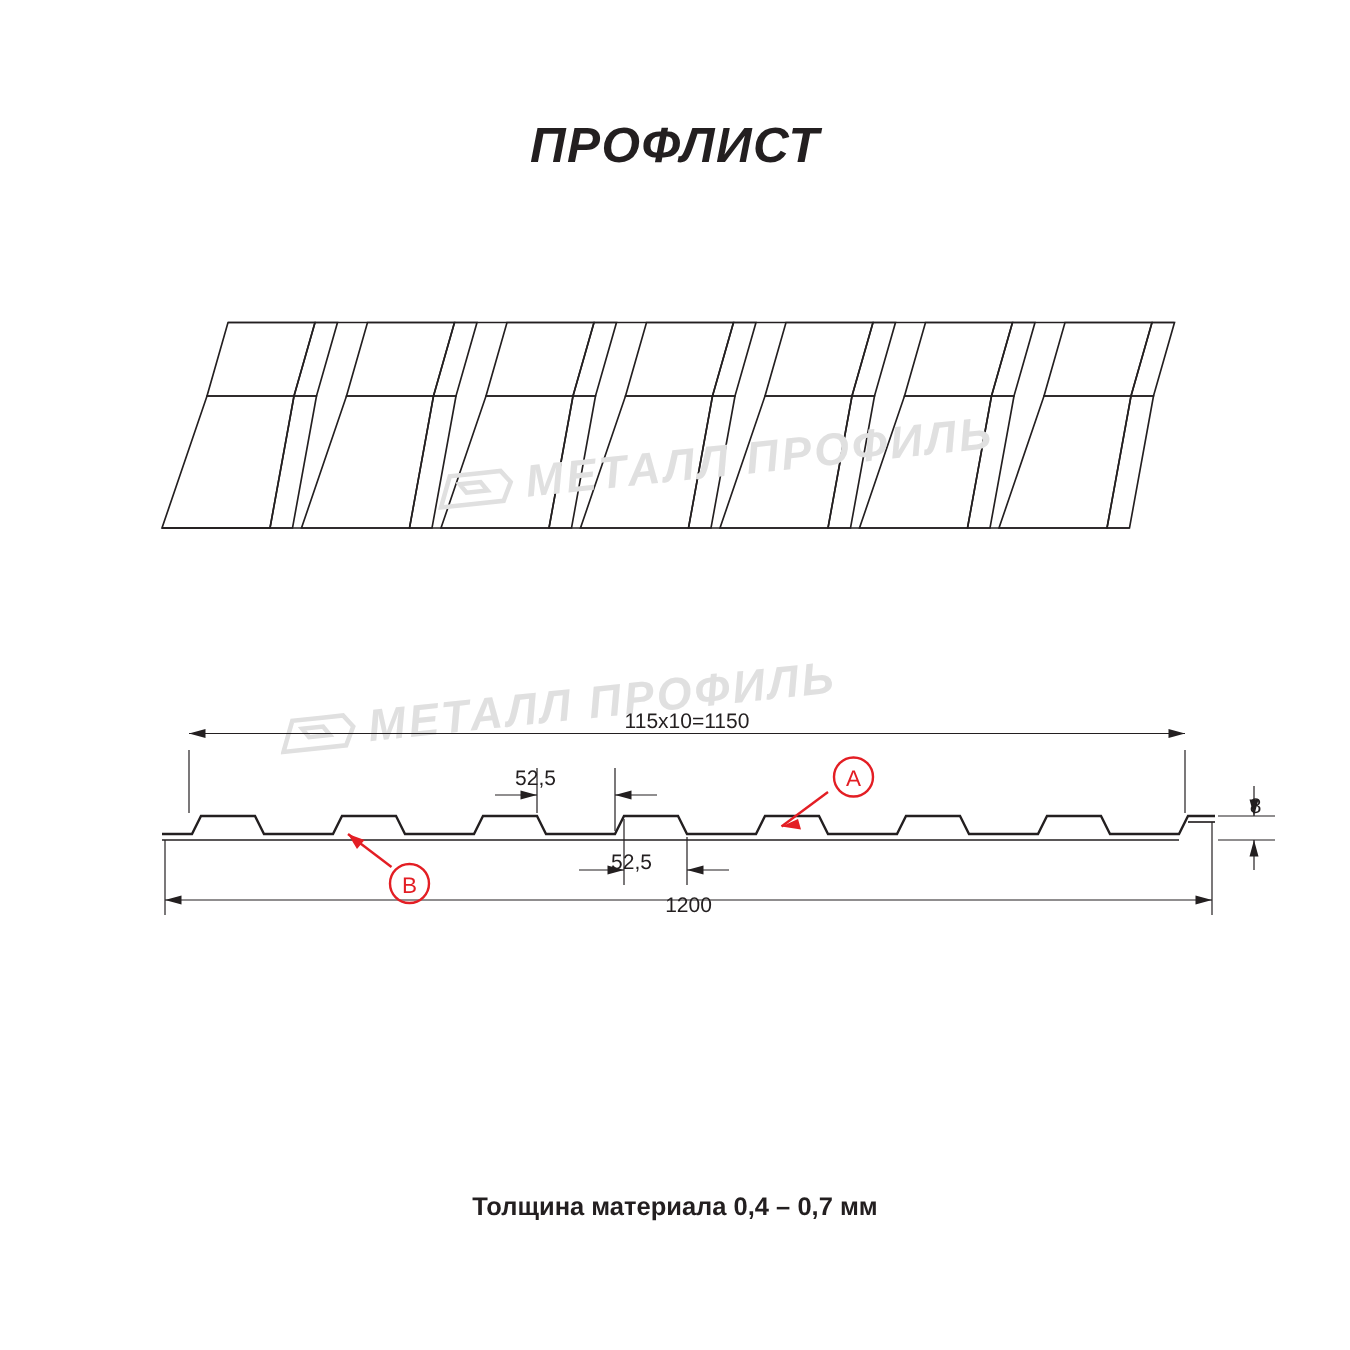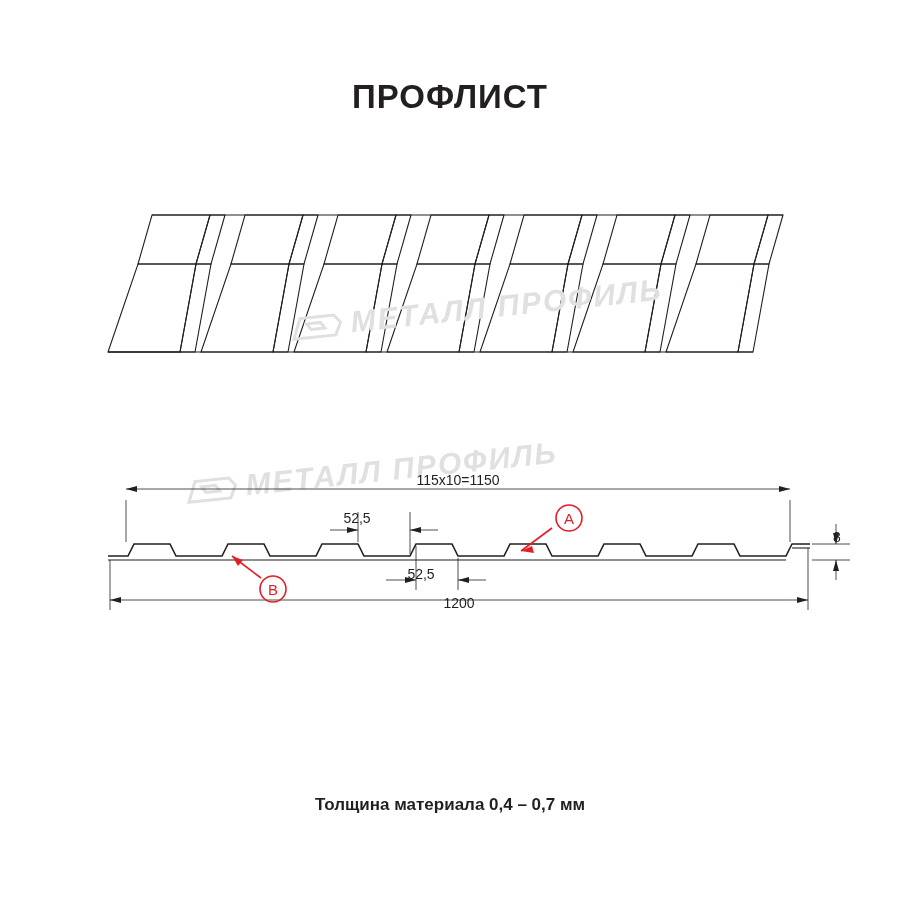--- a/index.html
+++ b/index.html
@@ -23,20 +23,21 @@
   .title {
     position: absolute;
     top: 78px;
     left: 0;
     width: 900px;
     text-align: center;
     font-size: 33px;
     font-weight: bold;
     letter-spacing: 1px;
     color: #231f20;
+    font-style: italic;
   }
   .subtitle {
     position: absolute;
     top: 132px;
     left: 0;
     width: 900px;
     text-align: center;
     font-size: 16px;
     color: #231f20;
   }

